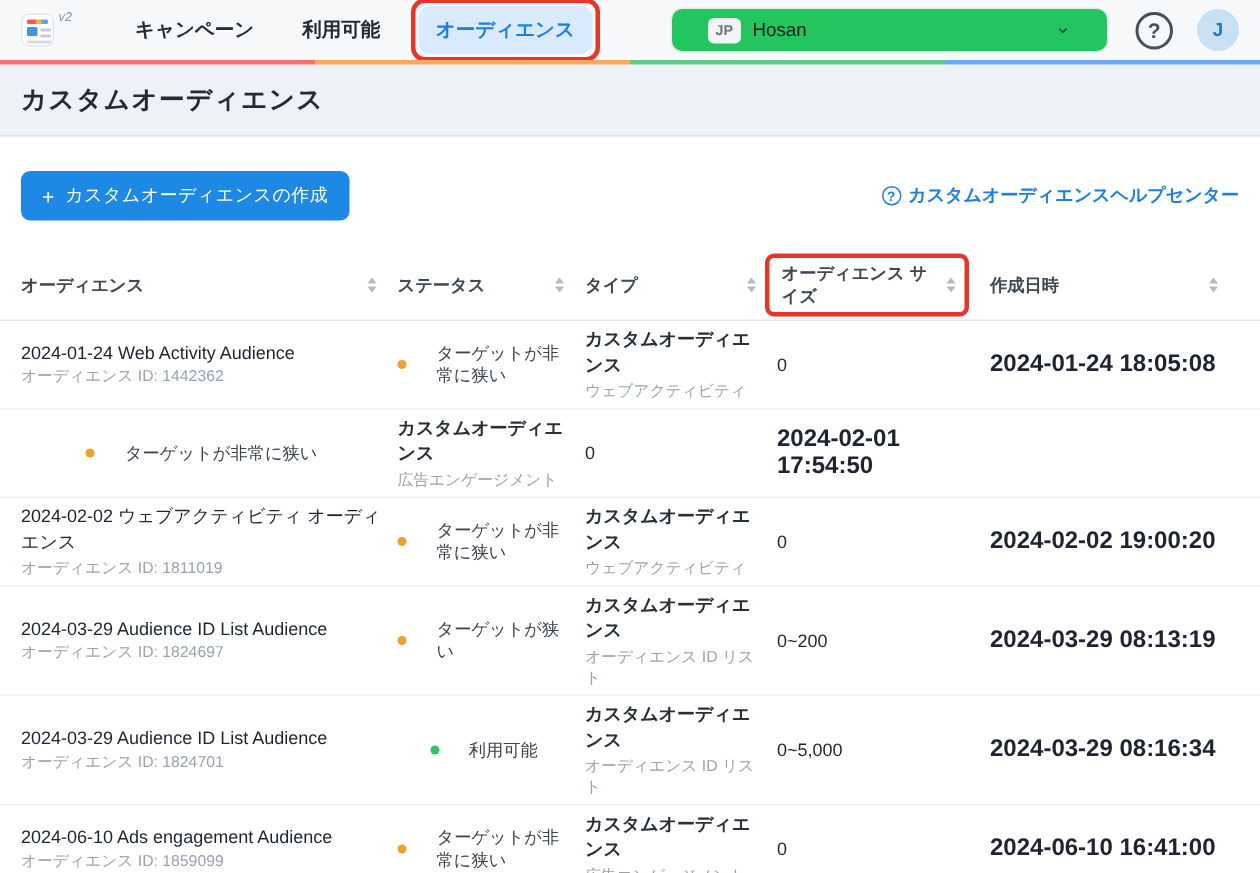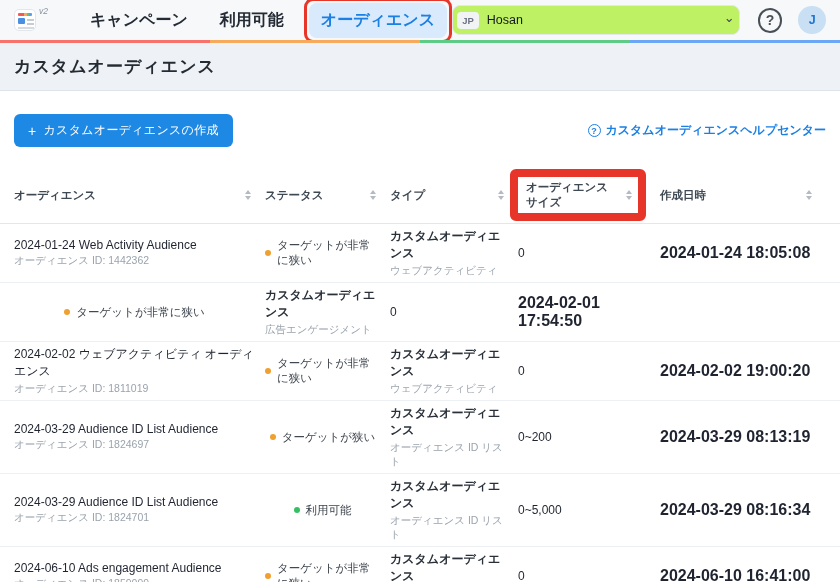--- a/index.html
+++ b/index.html
@@ -12,25 +12,25 @@
     position:relative; overflow:hidden; flex:0 0 auto; }
   .logo .bar { position:absolute; top:3px; left:3px; right:3px; height:3px; border-radius:1px;
     background:linear-gradient(90deg,#f05b55 0 45%,#f6a95c 45% 65%,#57c584 65% 82%,#5b9cf6 82% 100%); }
   .logo .blk { position:absolute; top:8px; left:3px; width:7px; height:6px; background:#4a90e2; border-radius:1px; }
   .logo .l1 { position:absolute; top:9px; left:12px; width:7px; height:2px; background:#c6ccd4; }
   .logo .l2 { position:absolute; top:13px; left:12px; width:7px; height:2px; background:#c6ccd4; }
   .logo .l3 { position:absolute; top:17px; left:3px; width:16px; height:2px; background:#d6dbe1; }
   .app-title { margin-left:9px; font-size:13.5px; font-weight:700; color:#1d2430; letter-spacing:.2px; }
   .ver { font-size:8.5px; color:#8b939e; margin-left:3px; align-self:flex-start; margin-top:6px; font-style:italic; }
   .nav-items { display:flex; align-items:center; margin-left:30px; gap:8px; }
-  .nav-item { font-size:16px; font-weight:700; color:#242b35; padding:7px 12px; cursor:pointer; white-space:nowrap; }
+  .nav-item { font-size:13px; font-weight:700; color:#242b35; padding:7px 12px; cursor:pointer; white-space:nowrap; }
   .nav-item.active { background:#d8eafc; color:#1b7fe3; border-radius:8px; }
   .annotation-box { border:3px solid #e8352a; border-radius:9px; padding:2px; display:inline-flex; }
-  .account { margin-left:auto; width:292px; height:30px; background:#bef264; border:1px solid #e4e7ec;
-    border-radius:8px; display:flex; align-items:center; padding:0 4px; gap:8px; cursor:pointer; }
+  .account { margin-left:auto; width:292px; height:30px; background:#22c55e; border:1px solid #e4e7ec;
+    border-radius:8px; display:flex; align-items:center; padding:0 24px; gap:8px; cursor:pointer; }
   .jp-badge { background:#f1f3f5; border-radius:4px; font-size:9.5px; font-weight:700; color:#6b7280; padding:3px 5px; }
   .acct-name { font-size:12.5px; color:#14181f; }
   .chev { margin-left:auto; color:#3c4450; font-size:13px; line-height:0; transform:translateY(-2px); }
   .help-btn { width:25px; height:25px; border-radius:50%; border:2px solid #4a4f57; color:#4a4f57;
     display:flex; align-items:center; justify-content:center; font-size:14px; font-weight:700;
     margin-left:18px; cursor:pointer; background:transparent; }
   .avatar { width:28px; height:28px; border-radius:50%; background:#c9dff4; color:#2176d2;
     font-size:12.5px; font-weight:700; display:flex; align-items:center; justify-content:center;
     margin-left:16px; cursor:pointer; }
 
@@ -53,31 +53,31 @@
     align-items:center; gap:5px; cursor:pointer; text-decoration:none; }
   .q-icon { width:13px; height:13px; border:1.3px solid #1b7fe3; border-radius:50%; font-size:9px;
     font-weight:700; display:flex; align-items:center; justify-content:center; }
 
   
   .grid-row { display:grid; grid-template-columns:251px 125px 128px 142px 1fr; padding:0 14px; }
   .thead { border-bottom:1px solid #e3e7ec; }
   .th { display:flex; align-items:center; justify-content:space-between; padding:6px 14px 6px 0;
     font-size:11.5px; font-weight:700; color:#3f4954; cursor:pointer; min-height:28px; }
   .th .hwrap { display:flex; align-items:center; justify-content:space-between; flex:1; }
-  .th.annotated .hwrap { border:8px solid #eab308; border-radius:6px; padding:3px 6px 3px 8px;
+  .th.annotated .hwrap { border:3px solid #eab308; border-radius:6px; padding:3px 6px 3px 8px;
     margin:-4px 0 -4px -8px; }
   .sort { display:inline-flex; flex-direction:column; gap:2px; margin-left:8px; }
   .sort i { width:0; height:0; border-left:3.5px solid transparent; border-right:3.5px solid transparent; display:block; }
   .sort .up { border-bottom:4px solid #b4bac2; }
   .sort .dn { border-top:4px solid #b4bac2; }
   .tr { border-bottom:1px solid #eef1f4; min-height:39px; align-items:center; cursor:pointer; }
   .cell { display:flex; flex-direction:column; justify-content:center; gap:2px; padding:4px 10px 4px 0; }
   .aud-name { font-size:12px; font-weight:500; color:#1f2430; }
   .aud-id { font-size:10.5px; color:#9aa3ad; }
-  .status { flex-direction:row; align-items:center; gap:6px; }
+  .status { flex-direction:row; align-items:center; gap:20px; }
   .dot { width:6px; height:6px; border-radius:50%; flex:0 0 auto; }
   .status-label { font-size:11.5px; color:#3c434c; }
   .type-main { font-size:12px; font-weight:600; color:#2a3039; }
   .type-sub { font-size:10.5px; color:#9aa3ad; }
   .size-val { font-size:12px; color:#1f2430; }
   .created-val { font-size:16px; font-weight:600; color:#1f2430; }
 </style>
 </head>
 <body>
 

